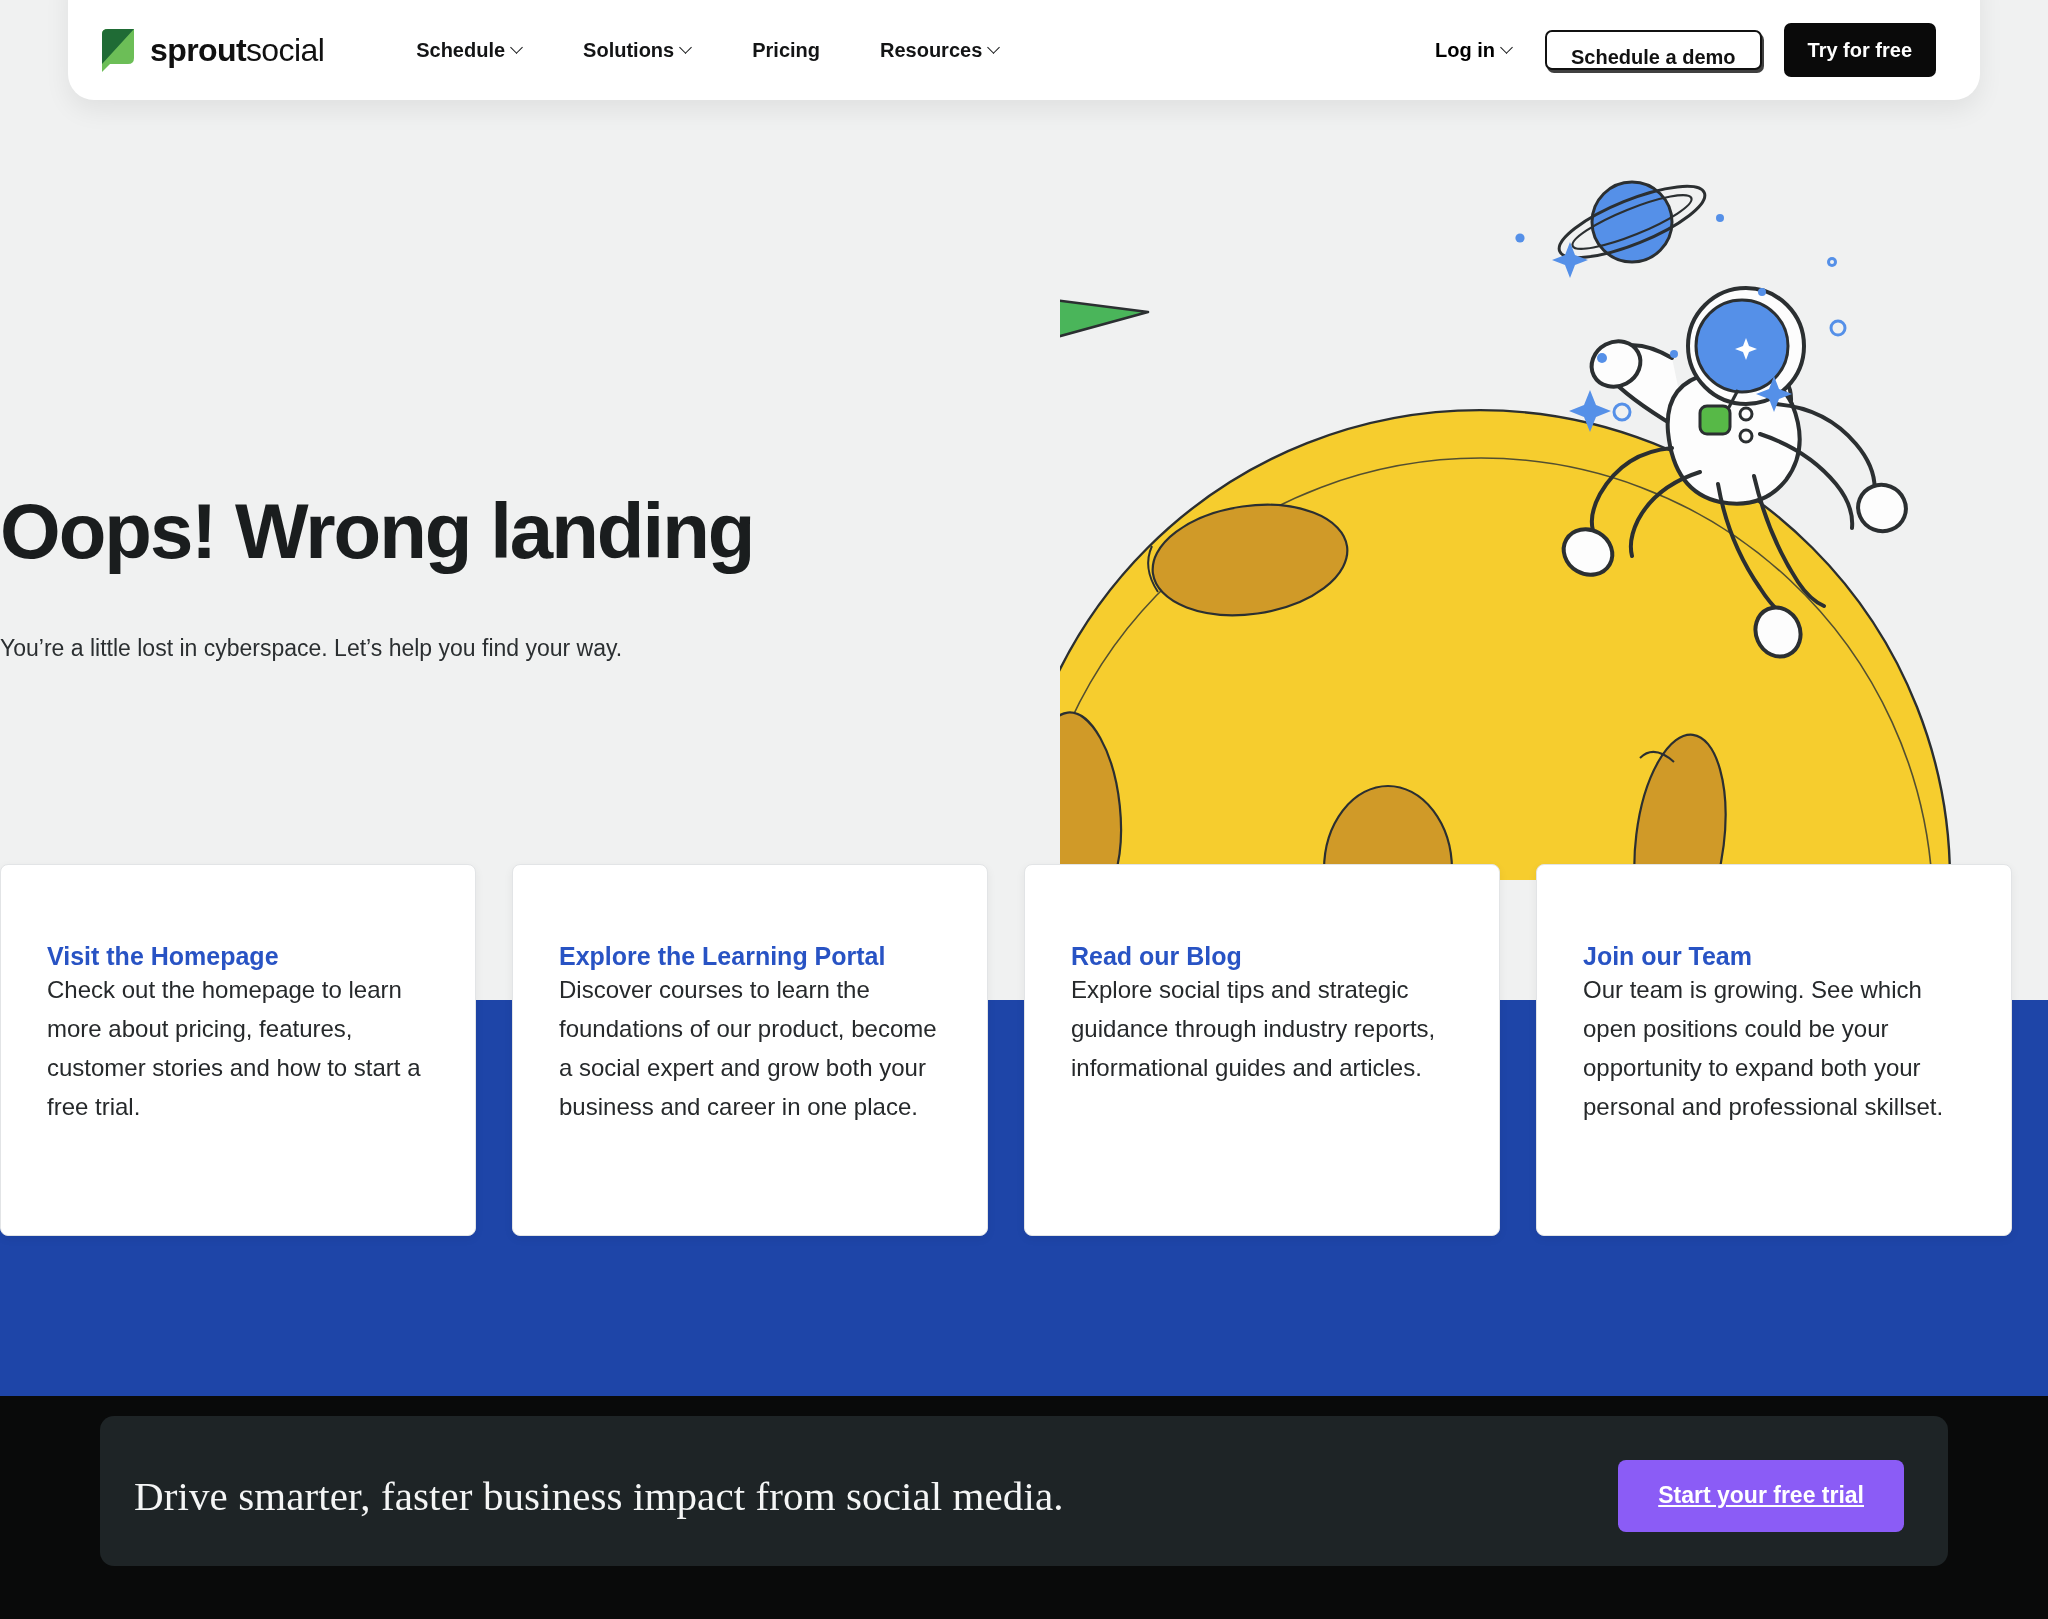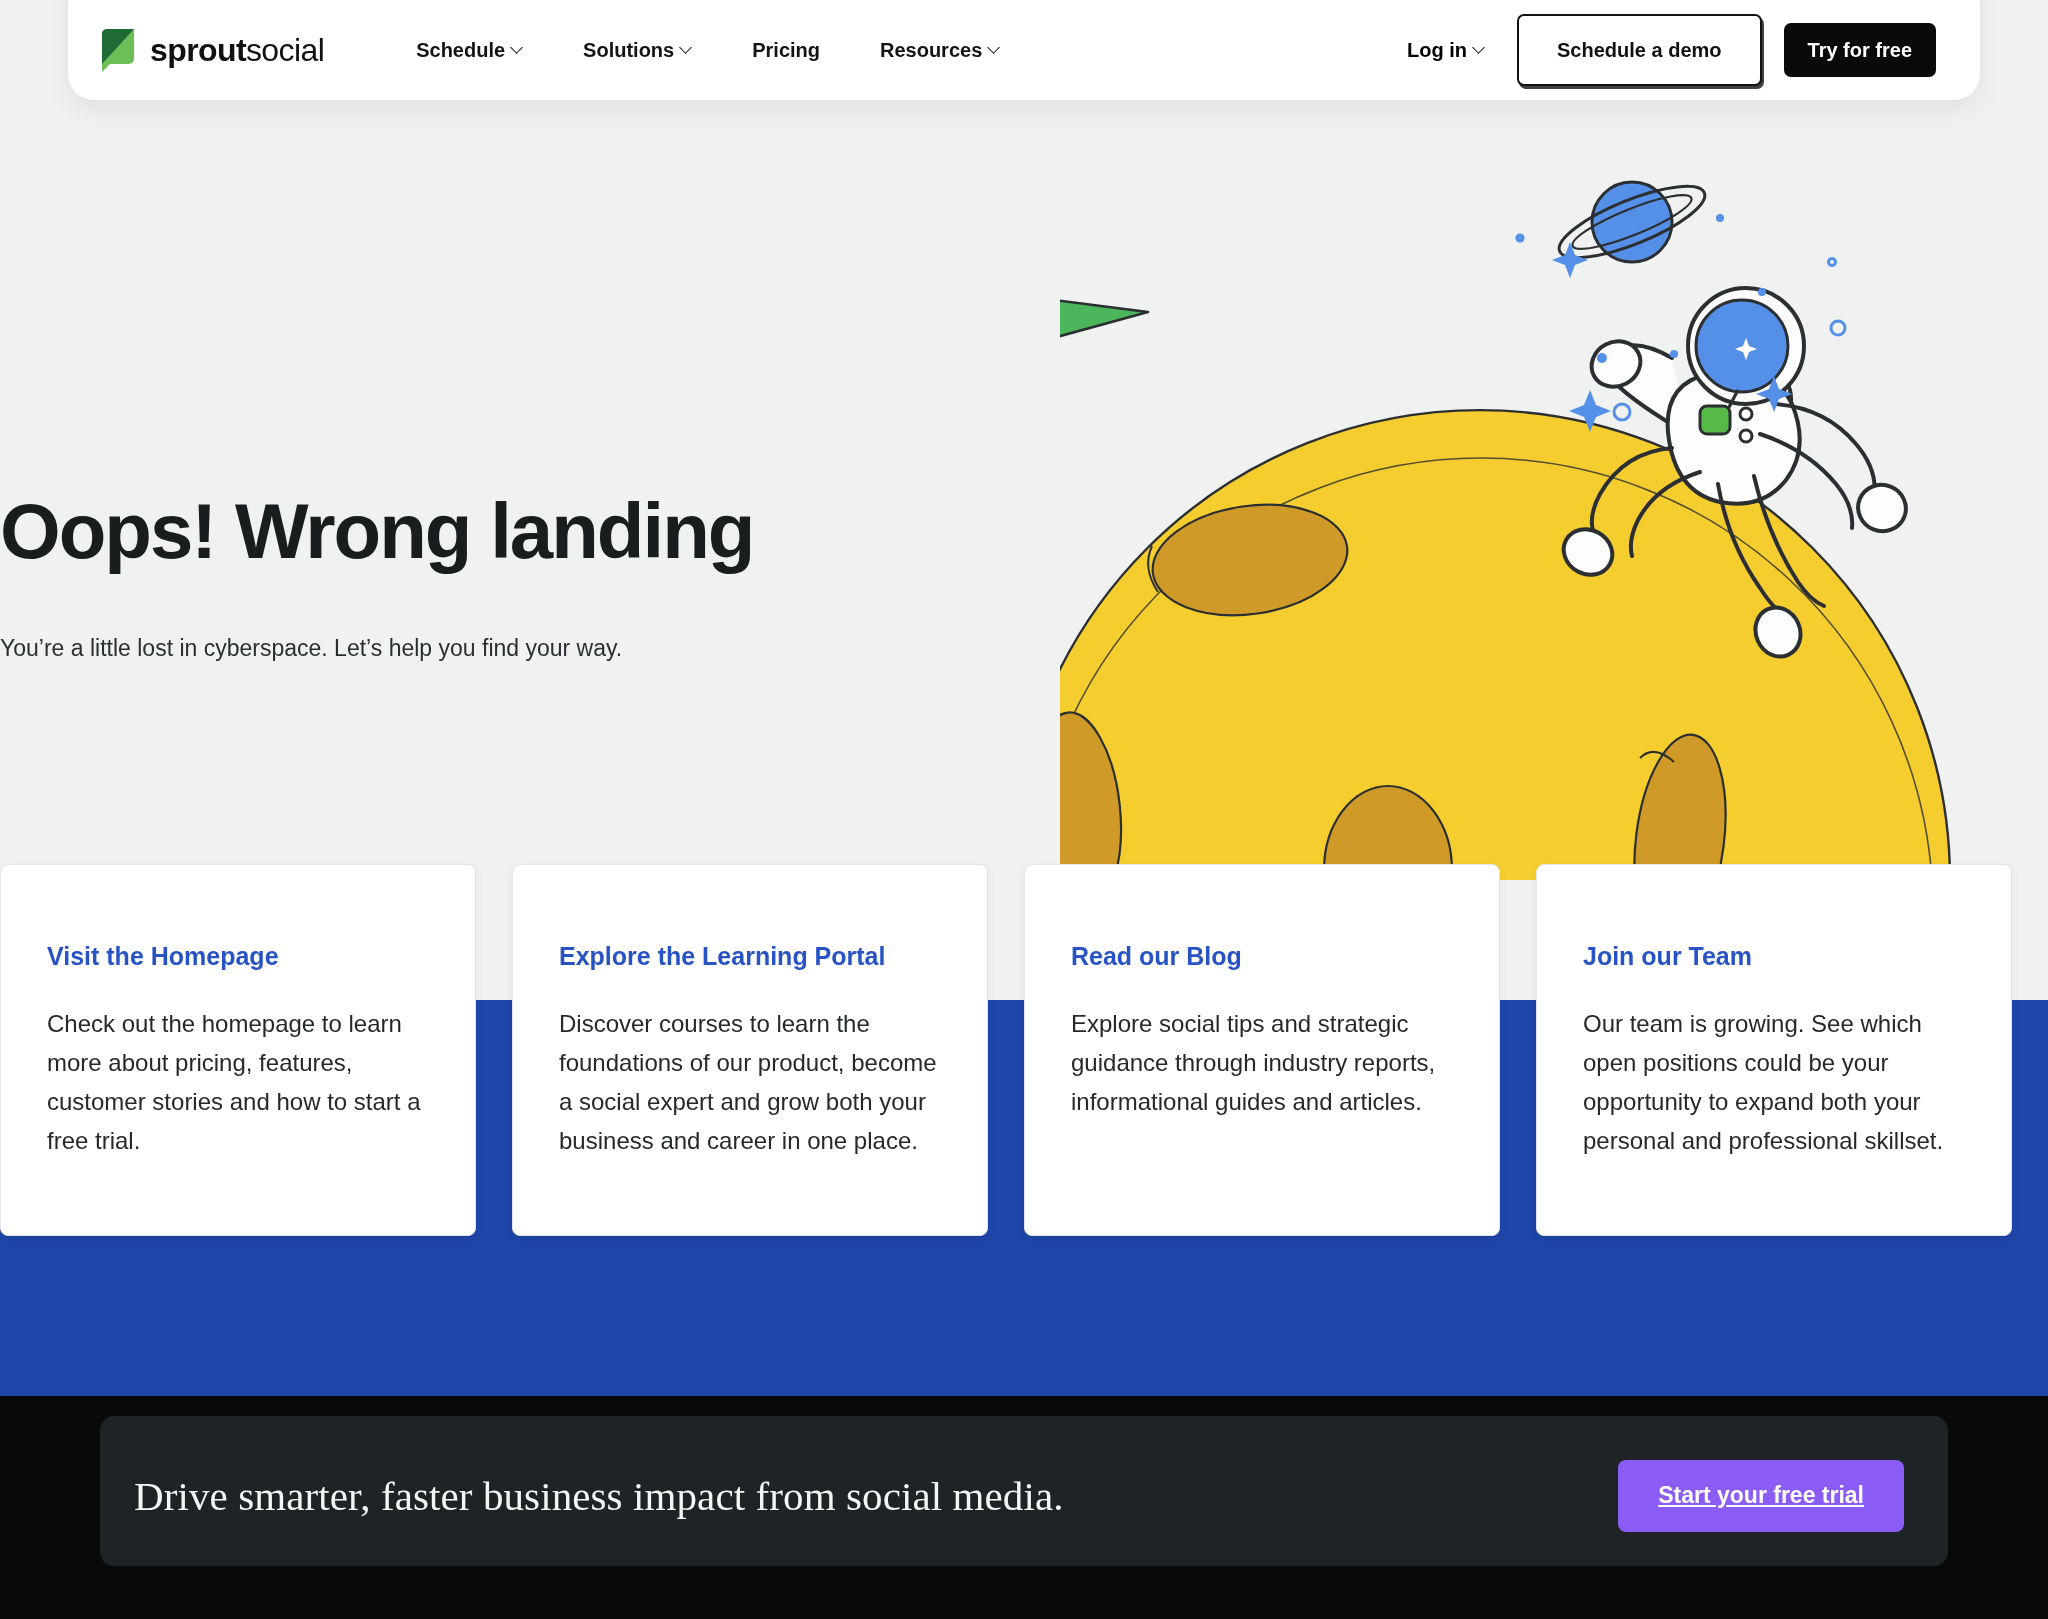--- a/index.html
+++ b/index.html
@@ -48,21 +48,21 @@
     border-right:1.6px solid #131415; border-bottom:1.6px solid #131415;
     transform:rotate(45deg);
   }
   .nav-right{ margin-left:auto; display:flex; align-items:center; gap:22px; }
   .login{
     font-size:20px; font-weight:700; color:#000000;
     display:flex; align-items:center; gap:7px; cursor:pointer; padding:8px 10px;
   }
   .btn-outline{
     border:2.5px solid #111; border-radius:7px;
-    padding:0 38px; height:72px; line-height:50px;
+    padding:0 24px; height:40px; line-height:50px;
     font-size:20px; font-weight:700; color:#111; background:#fff;
     cursor:pointer; white-space:nowrap;
     box-shadow:2px 3px 0 rgba(0,0,0,.75);
   }
   .btn-dark{
     background:#0a0a0a; color:#fff; border:none; border-radius:7px;
     padding:0 24px; height:54px; line-height:54px;
     font-size:20px; font-weight:700; cursor:pointer; white-space:nowrap;
   }
 
@@ -90,21 +90,21 @@
     position:absolute; left:0px; top:864px; width:2048px;
     display:flex; gap:36px; z-index:20; padding:0 0 0 0;
   }
   .card{
     width:476px; min-height:372px; background:#fff;
     border:1px solid #e2e4e6; border-radius:8px;
     box-shadow:0 3px 10px rgba(0,0,0,.06);
     padding:76px 46px 46px 46px;
   }
   .card-title{
-    font-size:25px; font-weight:700; color:#2853c4; margin-bottom:34px;
+    font-size:25px; font-weight:700; color:#2853c4; 
     cursor:pointer; line-height:1.2;
   }
   .card-body{ font-size:24px; color:#26292b; line-height:1.62; }
 
   
   .footer{
     position:absolute; left:0; top:1396px; width:2048px; height:223px;
     background:#090a0a; z-index:10;
   }
   .cta{

